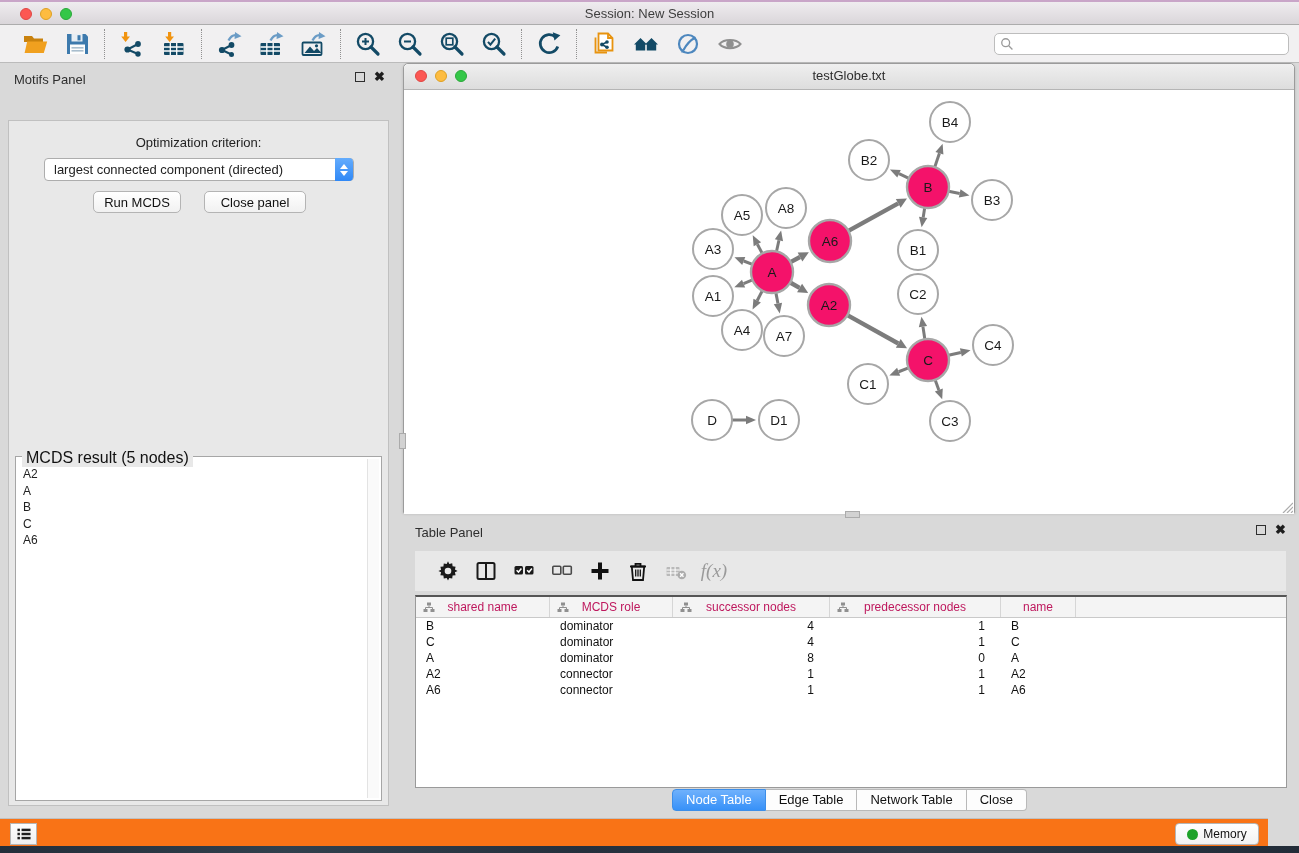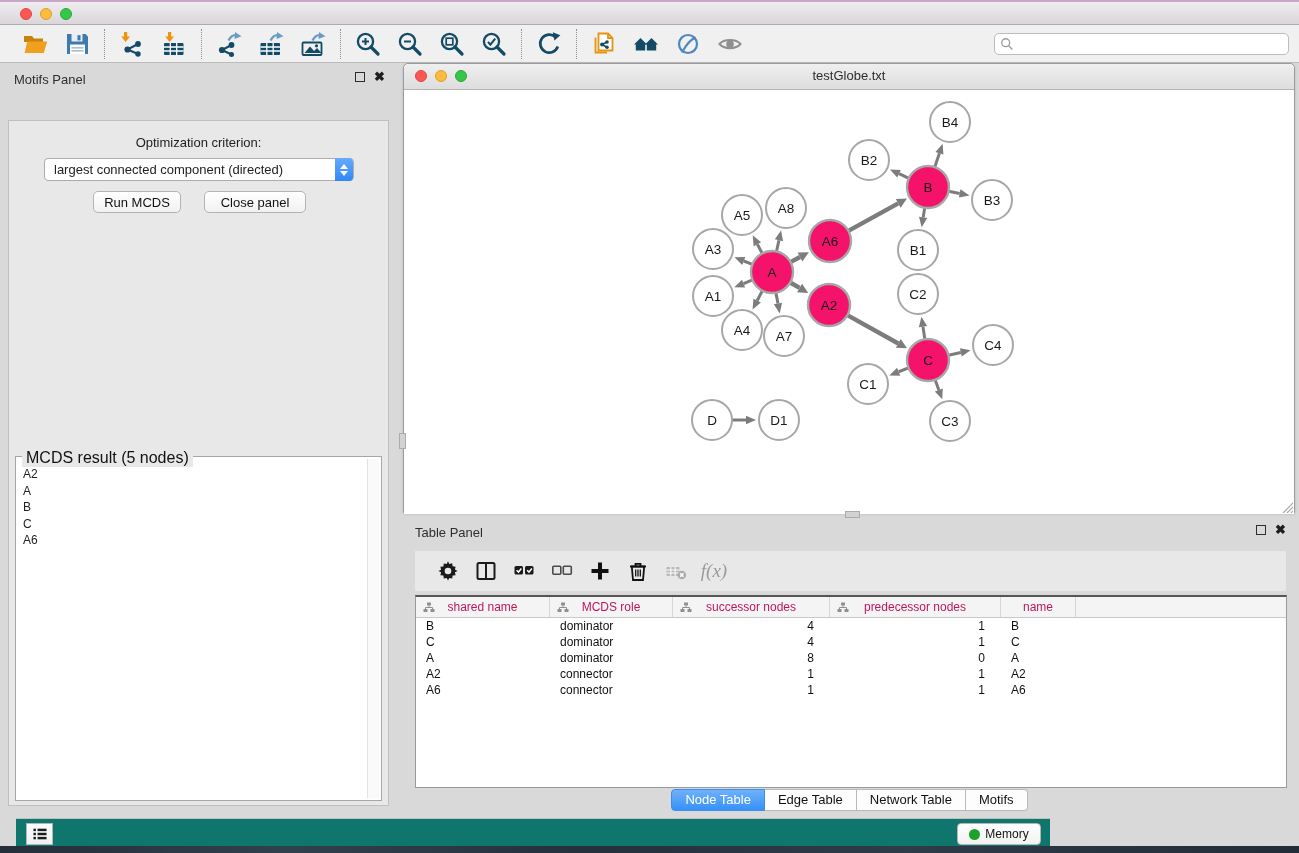--- a/index.html
+++ b/index.html
@@ -107,22 +107,22 @@
                 background:#FFF; border:1px solid #9A9A9A; border-top:2px solid #555; overflow:hidden; }
   #table-header { display:flex; height:21px; background:#F4F4F4; border-bottom:1px solid #C9C9C9; }
   .th { position:relative; display:flex; align-items:center; justify-content:center;
         font-size:12px; color:#be185d; border-right:1px solid #D6D6D6; cursor:pointer; }
   .th .h-ico { position:absolute; left:7px; top:5px; width:12px; height:11px; }
   .tr { display:flex; height:16px; align-items:center; }
   .td { font-size:12px; color:#111; white-space:nowrap; overflow:hidden; }
   #tp-tabs { position:absolute; top:271px; left:0; width:100%; display:flex; justify-content:center; }
 
   
-  #status-bar { position:absolute; left:16px; top:818px; width:1034px; height:28px;
-                background:#0f766e; border-top:1px solid #C0C0C0; }
+  #status-bar { position:absolute; left:0; top:818px; width:1268px; height:28px;
+                background:#f97316; border-top:1px solid #C0C0C0; }
   #tasklist-btn { position:absolute; left:10px; top:4px; width:27px; height:22px;
                   background:linear-gradient(#FDFDFD,#F0F0F0); border:1px solid #B5B5B5; cursor:pointer;
                   display:flex; align-items:center; justify-content:center; }
   #tasklist-btn svg { width:18px; height:18px; }
   #memory-btn { position:absolute; right:9px; top:4px; width:84px; height:22px;
                 background:linear-gradient(#FFFFFF,#F2F2F2); border:1px solid #B5B5B5;
                 border-radius:4px; cursor:pointer; display:flex; align-items:center;
                 justify-content:center; gap:5px; font-size:12px; color:#111;
                 font-family:"Liberation Sans",sans-serif; }
   #memory-dot { width:11px; height:11px; border-radius:50%; }
@@ -134,20 +134,21 @@
 <body>
 
 <div id="top-edge"></div>
 
 <div id="titlebar">
   <div class="lights">
     <span class="light red"></span>
     <span class="light yellow"></span>
     <span class="light green"></span>
   </div>
+  <div class="title">Session: New Session</div>
 </div>
 
 <div id="toolbar">
   <div id="toolbar-groups" style="display:flex;align-items:center;">
       <div class="tb-group">
         <button class="tb-btn">
           <svg viewBox="0 0 26 26">
             <path d="M2 5h8l2 2.5h9V11H2z" fill="#C9820E"></path>
             <path d="M2.6 22 5.2 10.5h20L21.8 22z" fill="#F0A01F"></path>
           </svg>
@@ -620,21 +621,21 @@
           <div class="td" style="width: 157px; text-align: right; padding: 0px 16px 0px 0px;">1</div>
           <div class="td" style="width: 171px; text-align: right; padding: 0px 16px 0px 0px;">1</div>
           <div class="td" style="width: 75px; text-align: left; padding: 0px 0px 0px 10px;">A6</div>
         </div>
       </div>
   </div>
   <div class="tabs-row" id="tp-tabs">
       <div class="tab active">Node Table</div>
       <div class="tab">Edge Table</div>
       <div class="tab">Network Table</div>
-      <div class="tab">Motifs</div>
+      <div class="tab">Close</div>
     </div>
 </div>
 
 <div id="status-bar">
   <button id="tasklist-btn">
     <svg viewBox="0 0 22 22">
         <g fill="#1E1E1E">
           <rect x="3" y="4.5" width="3" height="3"></rect>
           <rect x="8" y="4.5" width="11" height="3"></rect>
           <rect x="3" y="9.5" width="3" height="3"></rect>

